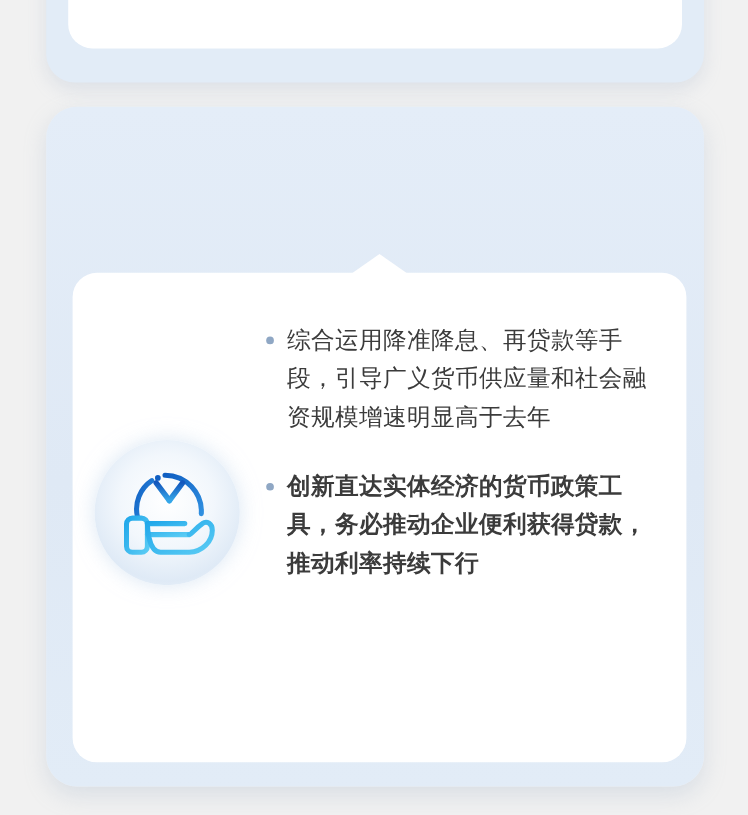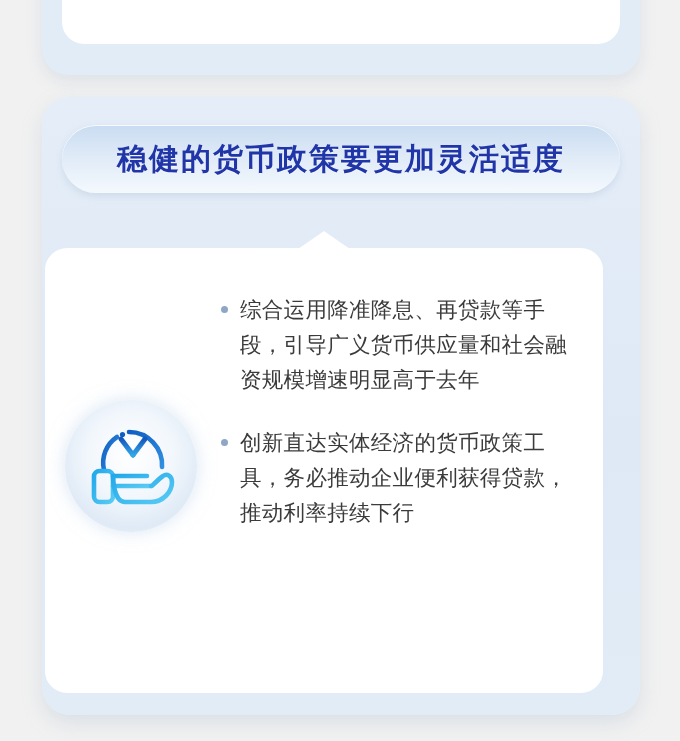--- a/index.html
+++ b/index.html
@@ -70,21 +70,21 @@
     font-size: 30px;
     letter-spacing: 2px;
     color: #1f35a8;
     white-space: nowrap;
     text-shadow: 0 1px 1px rgba(255,255,255,0.6);
   }
 
   
   .panel {
     position: absolute;
-    left: 3px;
+    left: 24px;
     top: 151px;
     width: 558px;
     height: 445px;
     background: #ffffff;
     border-radius: 22px;
   }
 
   
   .panel-notch {
     position: absolute;
@@ -131,21 +131,21 @@
     position: absolute;
     left: 176px;
     top: 44px;
     width: 362px;
   }
   .bullet-item {
     display: flex;
     align-items: flex-start;
     margin-bottom: 28px;
   }
-  .bullet-item:last-child { margin-bottom: 0; }
+  .bullet-item:last-child { margin-bottom: 0; font-weight: bold; }
   .bullet-dot {
     flex: 0 0 auto;
     width: 7px;
     height: 7px;
     border-radius: 50%;
     background: #8fa7c4;
     margin-top: 14px;
     margin-right: 12px;
   }
   .bullet-text {
@@ -158,23 +158,20 @@
 </style>
 </head>
 <body>
 
 <div class="prev-card">
   <div class="prev-card-inner"></div>
 </div>
 
 <div class="card-outer">
 
-  <div class="title-pill">
-    <span class="title-text">稳健的货币政策要更加灵活适度</span>
-  </div>
 
   <div class="panel">
     <div class="panel-notch"></div>
 
     <div class="icon-wrap">
       <svg width="108" height="108" viewBox="0 0 108 108" aria-hidden="true">
         <defs>
           <linearGradient id="arcGrad" x1="0" y1="0" x2="1" y2="1">
             <stop offset="0%" stop-color="#0f5ec2"></stop>
             <stop offset="100%" stop-color="#2f8fe0"></stop>

